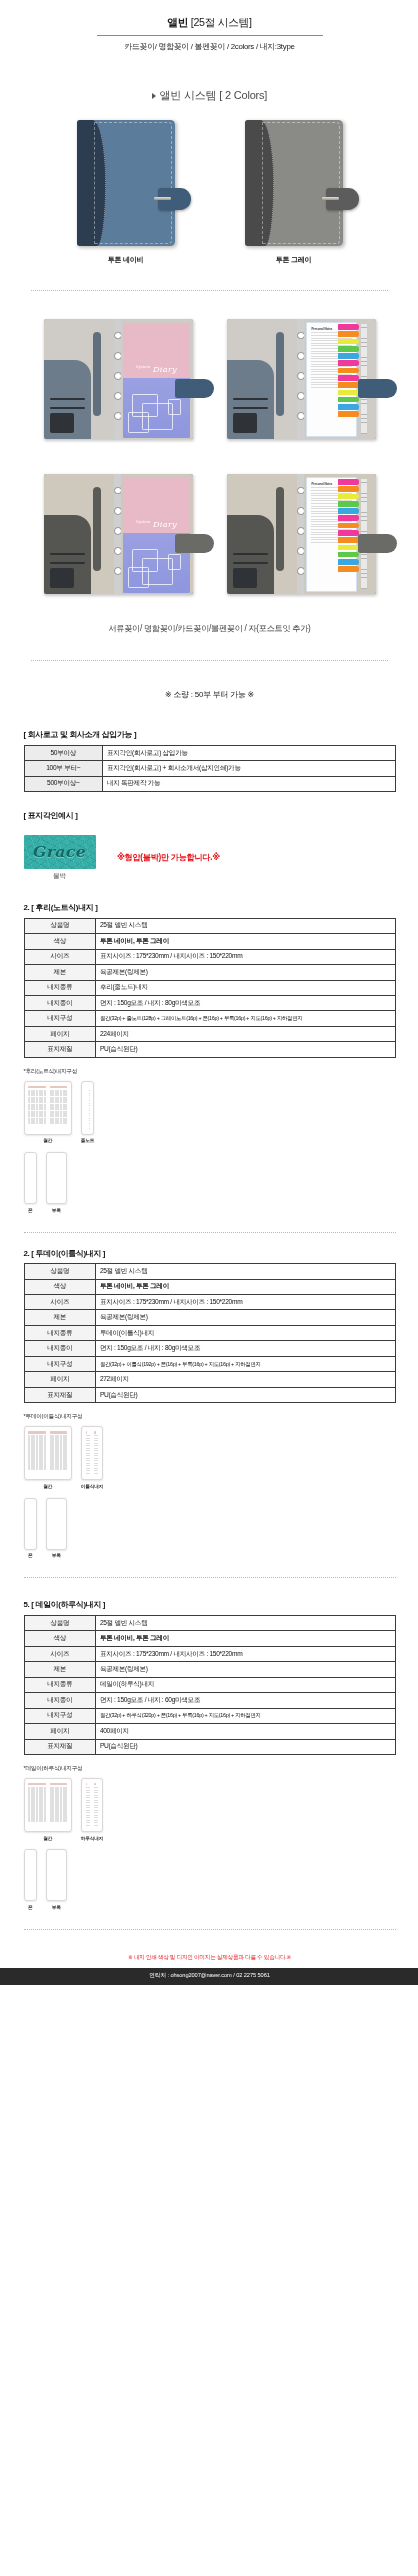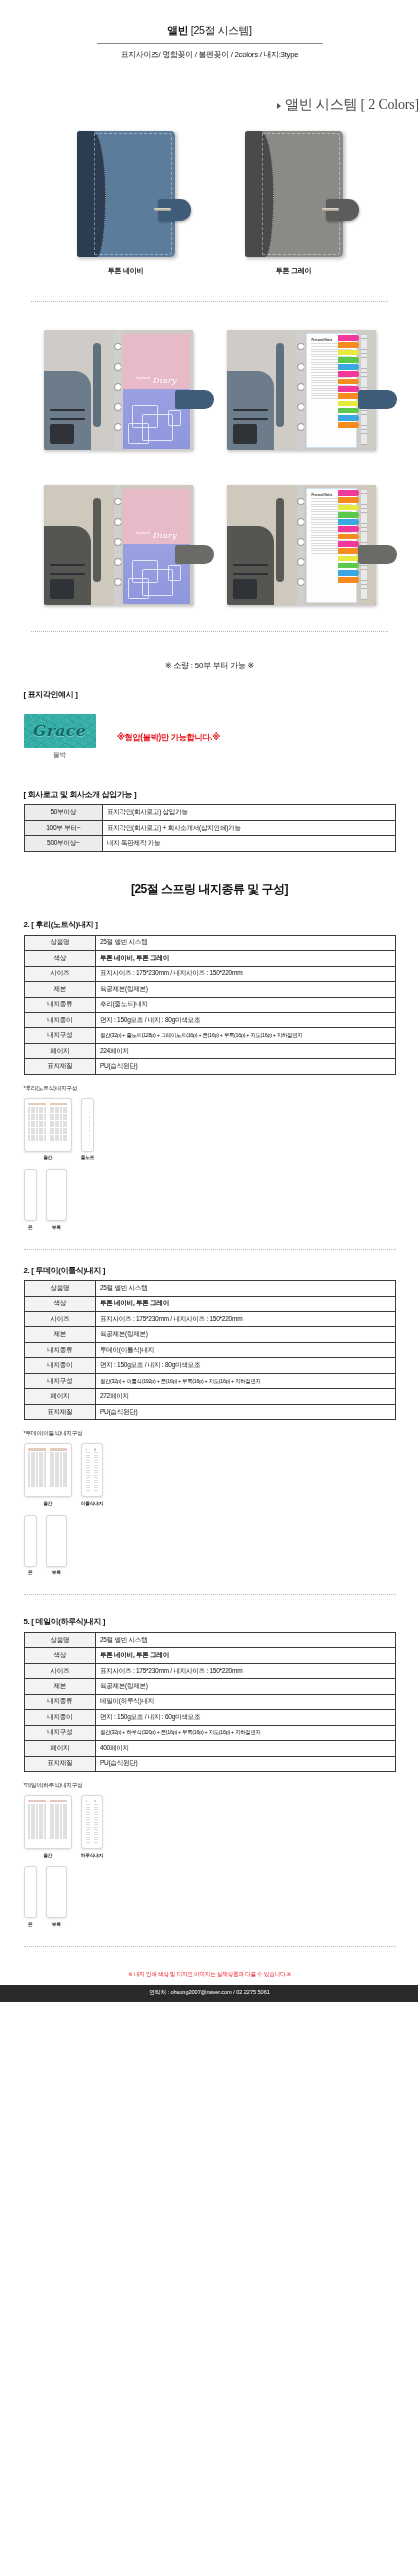--- a/index.html
+++ b/index.html
@@ -7,36 +7,36 @@
   body{
     width:419px;
     font-family:"Liberation Sans","DejaVu Sans",sans-serif;
     color:#1a1a1a;
     -webkit-font-smoothing:antialiased;
   }
   .page{width:419px;position:relative;overflow:hidden;background:#fff;}
   .wrap{width:372px;margin:0 auto;}
 
   
-  .header{padding-top:24px;text-align:center;}
+  .header{padding-top:16px;text-align:center;}
   .header h1{
     margin:0;font-size:10.7px;font-weight:400;letter-spacing:-0.3px;line-height:1.3;
   }
   .header h1 b{font-weight:700;}
   .title-rule{
     width:226px;height:1.3px;background:#8a8a8a;margin:5px auto 0;
   }
   .subtitle{
     margin:4.4px 0 0;font-size:7.9px;font-weight:400;letter-spacing:-0.3px;color:#222;
   }
 
   
   .sec-head{
-    text-align:right;font-size:14px;color:#4a4a4a;letter-spacing:-0.2px;
-    margin:0;padding:0;font-family:Liberation Serif, serif;
+    text-align:center;font-size:11px;color:#4a4a4a;letter-spacing:-0.2px;
+    margin:0;padding:0;
   }
   .tri{
     display:inline-block;width:0;height:0;
     border-left:4.4px solid #555;border-top:3.1px solid transparent;border-bottom:3.1px solid transparent;
     margin-right:3.8px;position:relative;top:0.6px;
   }
 
   
   .colors{display:flex;justify-content:center;gap:52px;margin-top:17.6px;}
   .color-cell{width:116px;text-align:center;}
@@ -206,21 +206,21 @@
 </head>
 <body>
 
 <div class="page">
 
   <div class="header">
     <h1>
       <b>앨빈</b><span> [25절 시스템]</span>
     </h1>
     <div class="title-rule"></div>
-    <p class="subtitle">표지사이즈/ 명함꽂이 / 볼펜꽂이 / 2colors /  내지:3type</p>
+    <p class="subtitle">카드꽂이/ 명함꽂이 / 볼펜꽂이 / 2colors /  내지:3type</p>
   </div>
 
   <div style="margin-top:36px;">
     <p class="sec-head">
       <span class="tri"></span><span>앨빈 시스템 [ 2 Colors]</span>
     </p>
 
     <div class="colors">
 
       <div class="color-cell">
@@ -423,37 +423,25 @@
               <i style="background:#3aa7e0"></i>
               <i style="background:#f68b1f"></i>
             </div>
       <div class="ruler"></div>
     </div>
       <div class="strap2" style="background:#6a6a66"></div>
     </div>
       </div>
     </div>
 
+  <p class="photo-caption" style="margin-top:29px;">서류꽂이/ 명함꽂이/카드꽂이/볼펜꽂이 / 자(포스트잇 추가)</p>
 
   <div style="margin-top:26.4px;" class="dot-div"></div>
 
   <p class="notice" style="margin:28px 0 12px;">※ 소량 : 50부 부터 가능 ※</p>
-
-  <div class="wrap" style="margin-top:17.6px;">
-    <p class="bk-head" style="margin:0;">[ 표지각인예시 ]</p>
-    <div class="engrave">
-      <div class="logo-box">
-        <div class="logo-chip">
-          <span>Grace</span>
-        </div>
-        <div class="logo-cap">불박</div>
-      </div>
-      <div class="red-note">※형압(불박)만 가능합니다.※</div>
-    </div>
-  </div>
 
   <div class="wrap" style="margin-top:29px;">
     <p class="bk-head" style="margin:0 0 4.4px;">[ 회사로고 및 회사소개 삽입가능 ]</p>
     <table class="tbl qty">
       <tbody>
         <tr>
           <td class="k">50부이상</td>
           <td>표지각인(회사로고) 삽입가능</td>
         </tr>
         <tr>
@@ -461,21 +449,33 @@
           <td>표지각인(회사로고) + 회사소개서(삽지인쇄)가능</td>
         </tr>
         <tr>
           <td class="k">500부이상~</td>
           <td>내지 독판제작 가능</td>
         </tr>
       </tbody>
     </table>
   </div>
 
-  <h2 class="big-title" style="margin-top:29px;">[25절 스프링 내지종류 및 구성]</h2>
+  <div class="wrap" style="margin-top:17.6px;">
+    <p class="bk-head" style="margin:0;">[ 표지각인예시 ]</p>
+    <div class="engrave">
+      <div class="logo-box">
+        <div class="logo-chip">
+          <span>Grace</span>
+        </div>
+        <div class="logo-cap">불박</div>
+      </div>
+      <div class="red-note">※형압(불박)만 가능합니다.※</div>
+    </div>
+  </div>
+
 
   <div id="specSections">
       <div class="wrap" style="margin-top: 21.4px;">
     <p class="bk-head" style="margin:0 0 4.4px;">2. [ 후리(노트식)내지 ]</p>
     <table class="tbl spec">
           <tbody>
             <tr>
        <td class="k">상품명</td>
        <td class="v ">25절 앨빈 시스템</td>
      </tr>

